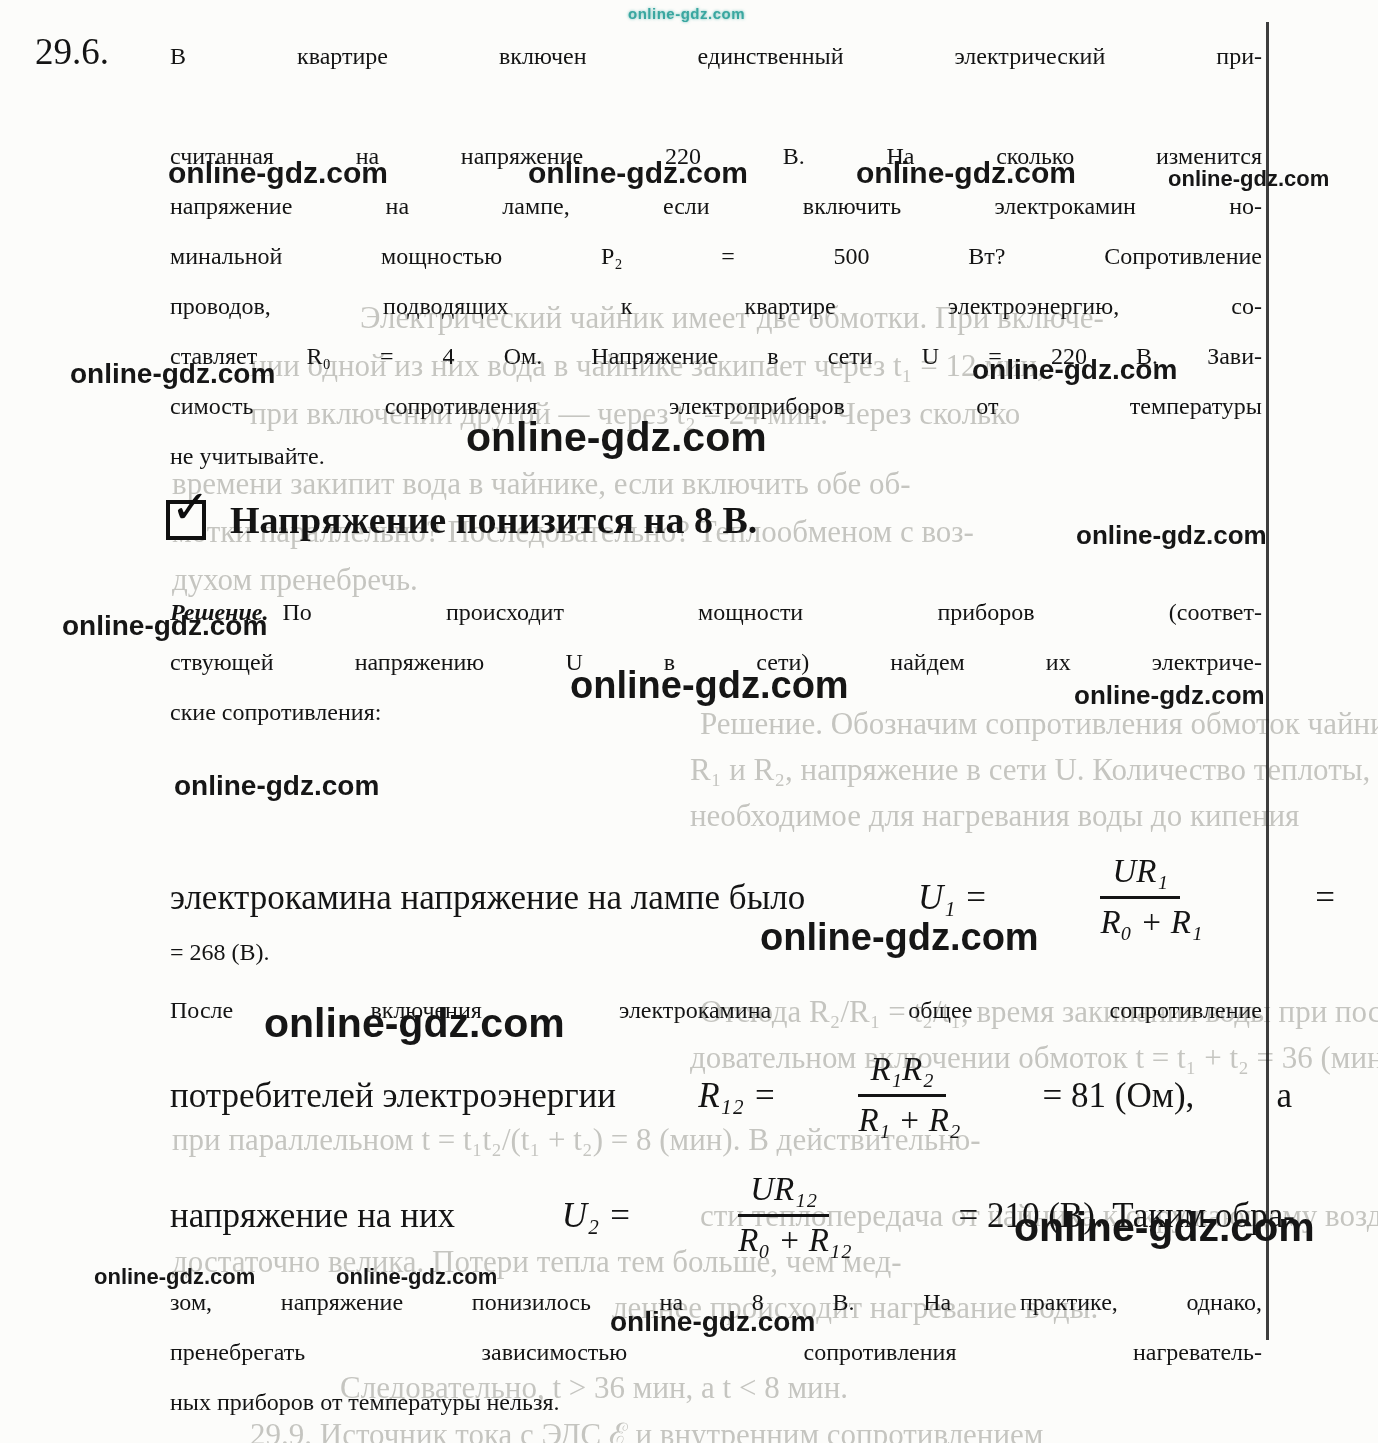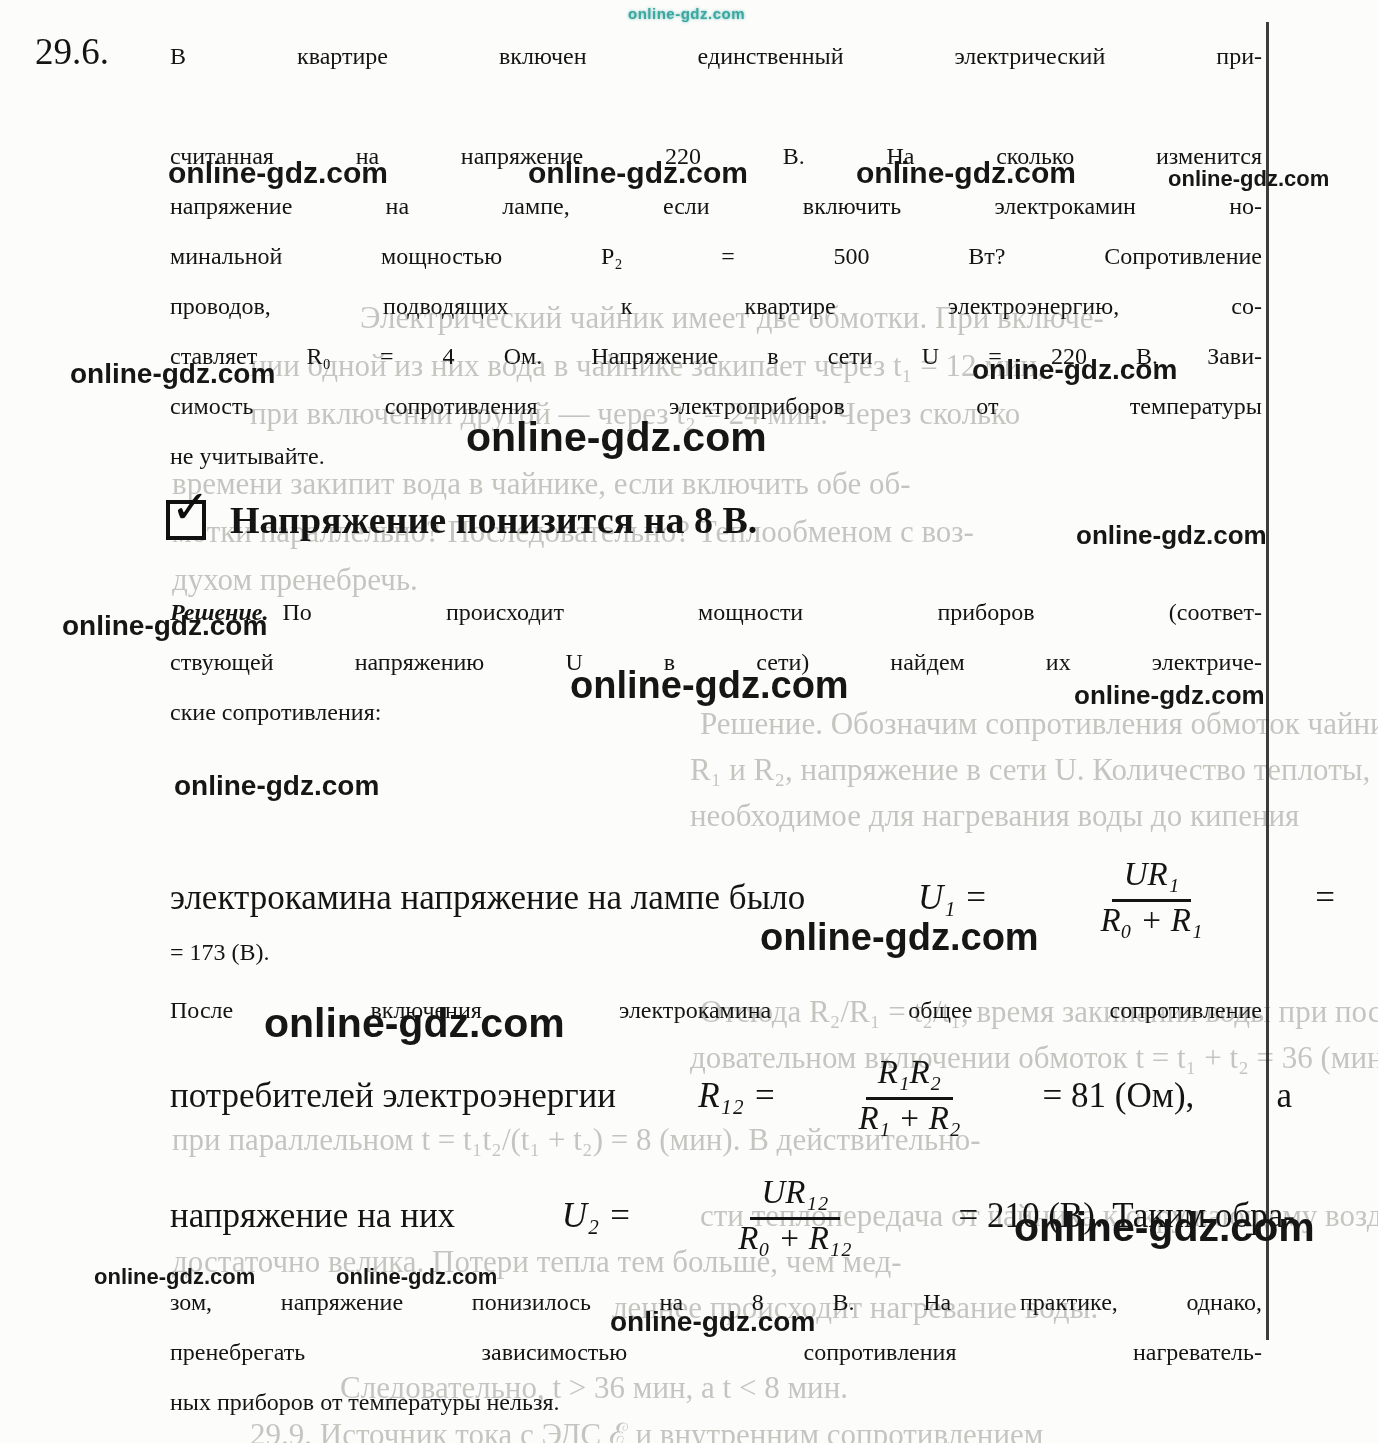--- a/index.html
+++ b/index.html
@@ -46,25 +46,25 @@
   }
   .answer-text { font-size:38px; font-weight:700; white-space:nowrap; }
 
   
   .frow {
     position:absolute; left:170px; z-index:2;
     display:flex; align-items:center; justify-content:space-between;
     font-size:35px; height:115px;
   }
   .frac {
-    display:inline-flex; flex-direction:column; align-items:center;
+    display:inline-flex; flex-direction:column; align-items:flex-start;
     font-size:33px; font-style:italic; line-height:1.15;
   }
   .frac .num { border-bottom:3px solid #141414; padding:0 12px 5px 12px; }
-  .frac .den { }
+  .frac .den { padding-top:5px; }
   .fvar { font-style:italic; white-space:nowrap; }
   .ftext { white-space:nowrap; }
 
   
   .wm {
     position:absolute; z-index:3; white-space:nowrap;
     font-family:"Liberation Sans","DejaVu Sans",sans-serif;
     font-weight:700; color:#161616;
   }
   .wm-22 { font-size:22px; }
@@ -136,21 +136,21 @@
   <div class="frow" style="top:840px;width:1165px">
     <span class="ftext">электрокамина напряжение на лампе было</span>
     <span class="fvar">U₁ =</span>
     <span class="frac">
       <span class="num">UR₁</span>
       <span class="den">R₀ + R₁</span>
     </span>
     <span class="ftext">=</span>
   </div>
 
-  <div class="line" style="top:928px">= 173 (В).</div>
+  <div class="line" style="top:928px">= 268 (В).</div>
   <div class="line jline" style="top:986px">После включения электрокамина общее сопротивление</div>
 
   <div class="frow" style="top:1038px;width:1122px">
     <span class="ftext">потребителей электроэнергии</span>
     <span class="fvar">R₁₂ =</span>
     <span class="frac">
       <span class="num">R₁R₂</span>
       <span class="den">R₁ + R₂</span>
     </span>
     <span class="ftext">= 81 (Ом),</span>

